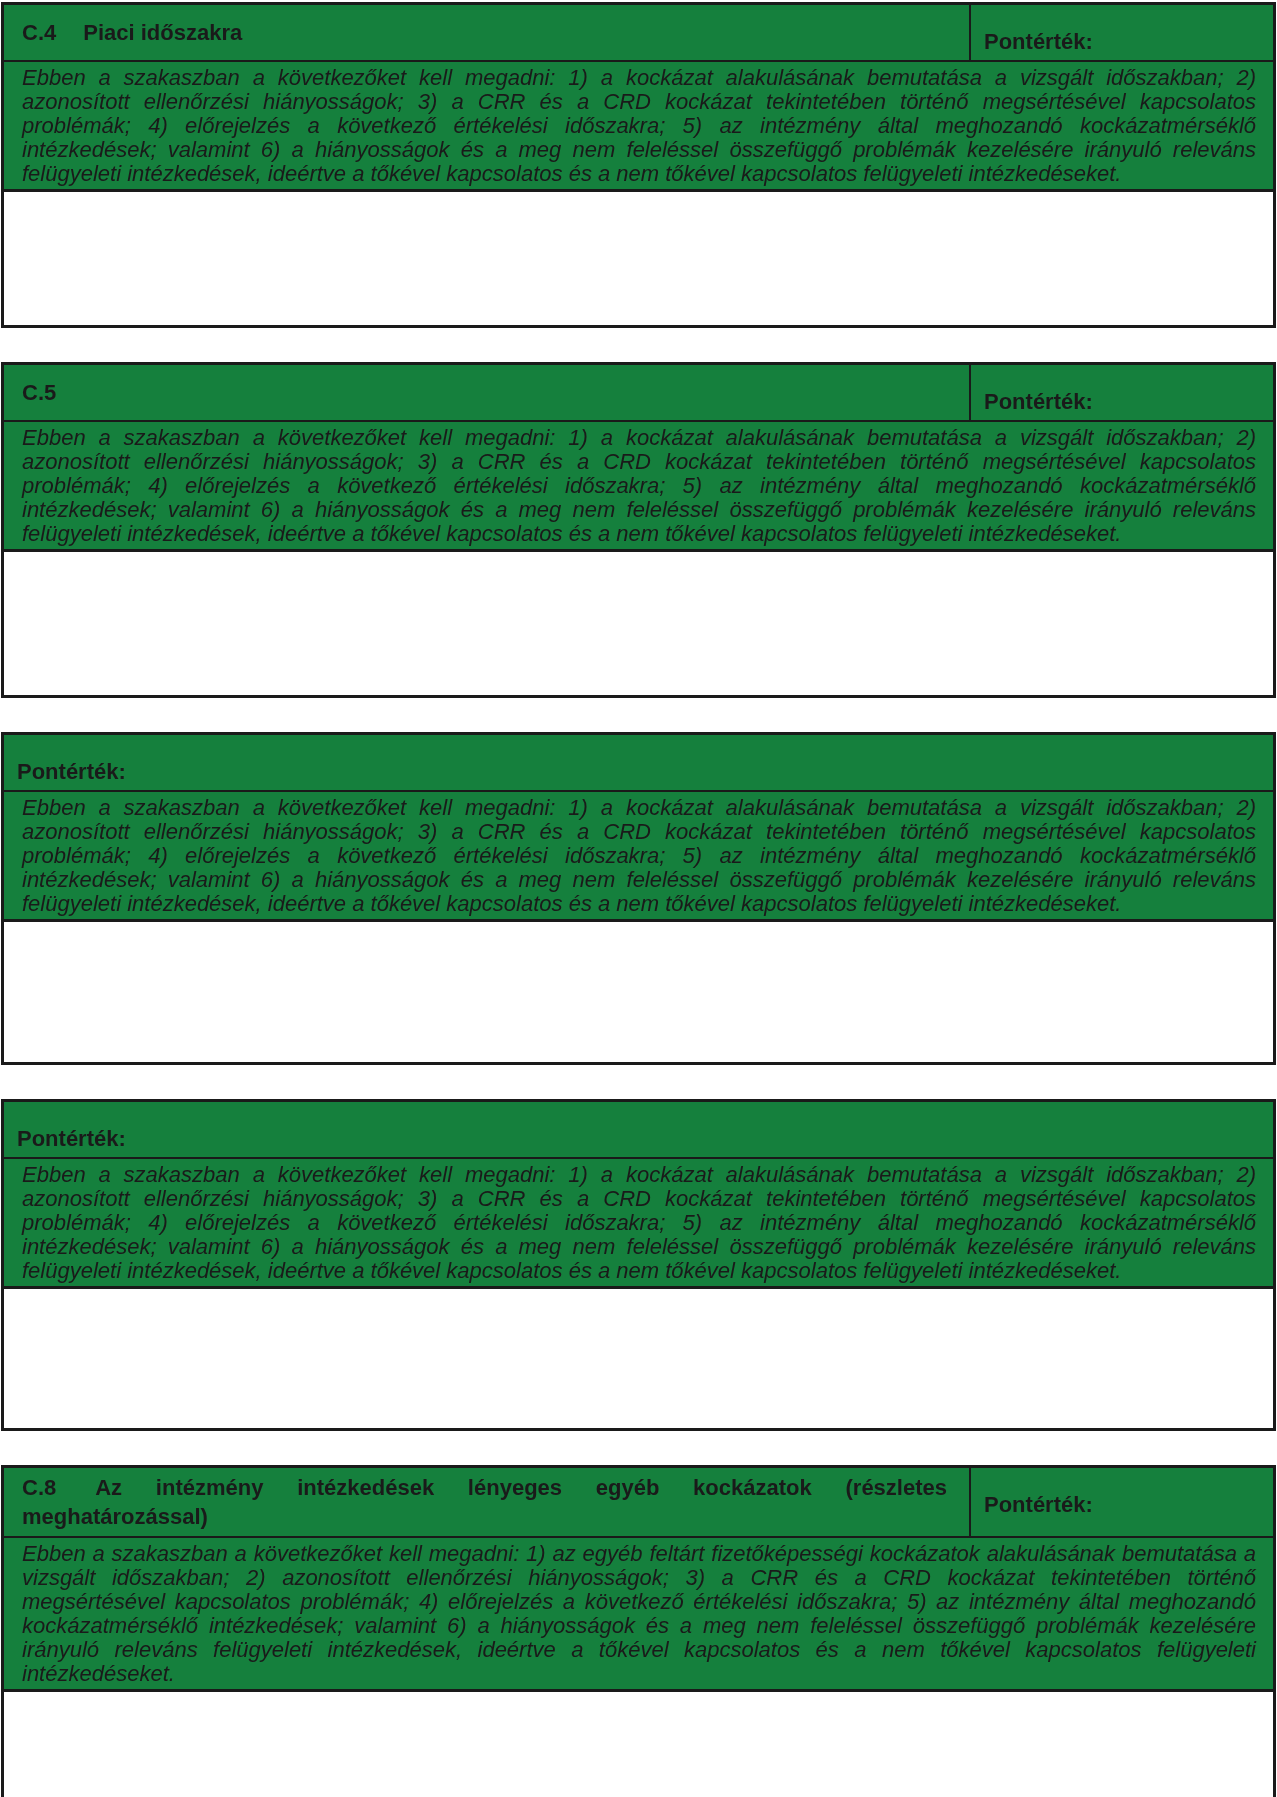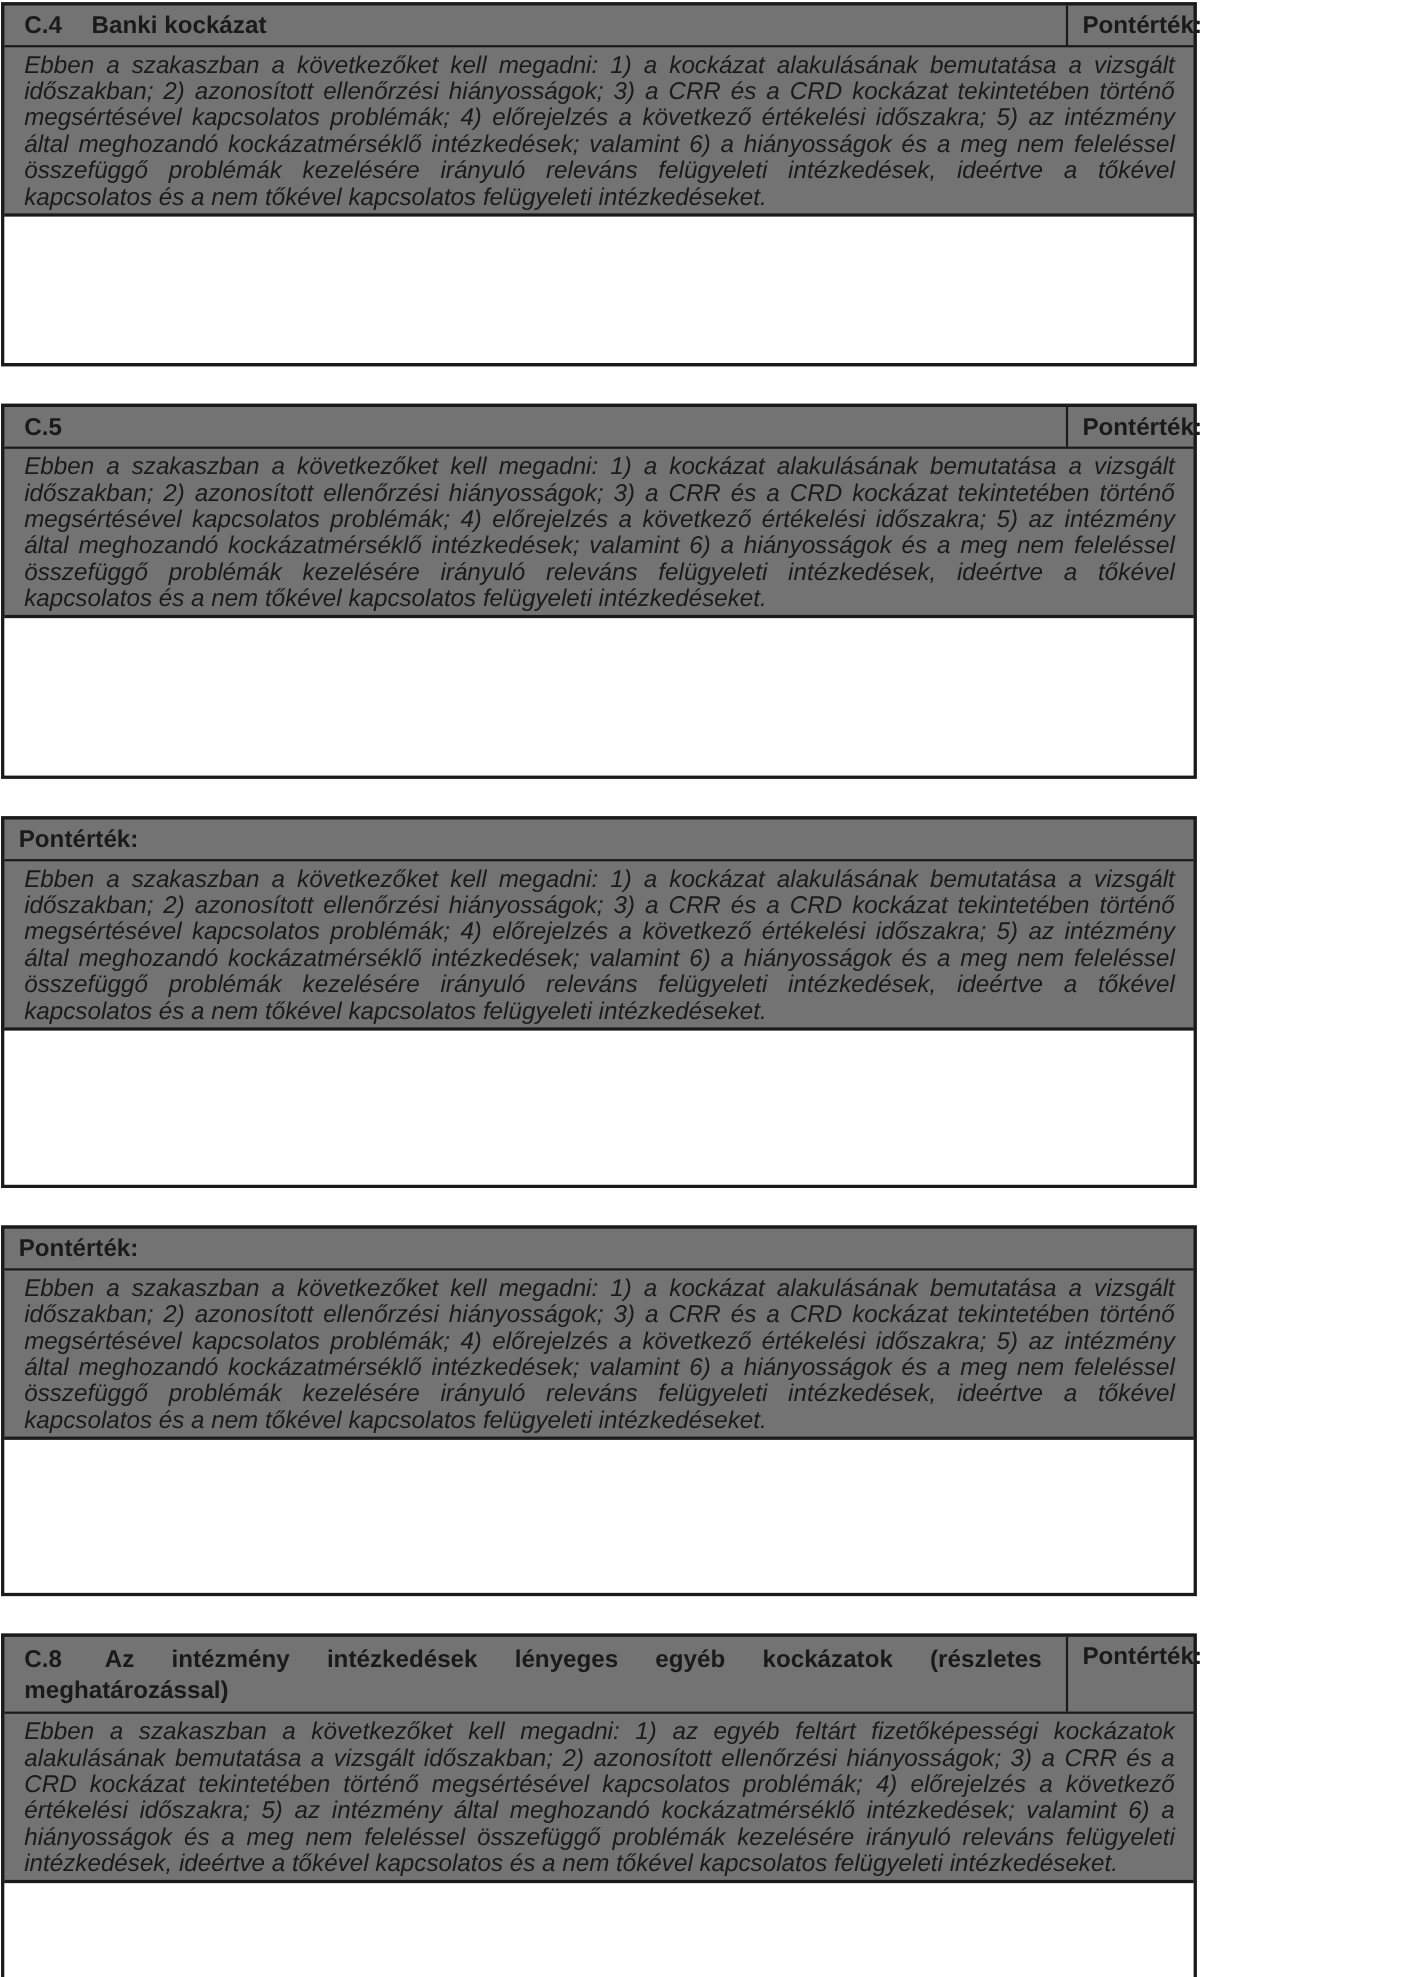--- a/index.html
+++ b/index.html
@@ -6,24 +6,24 @@
   * { box-sizing: border-box; margin: 0; padding: 0; }
   html, body {
     background: #ffffff;
     width: 1277px;
     font-family: "Liberation Sans", "DejaVu Sans", sans-serif;
     color: #1a1a1a;
   }
   body { padding-top: 2px; }
 
   .section {
-    width: 1087px;
+    width: 1275px;
     border: 3px solid #1a1a1a;
     margin: 0 0 34px 1px;
-    background: #737373;
+    background: #15803d;
   }
   .section:last-child { margin-bottom: 0; }
 
   .section-header {
     display: flex;
     align-items: stretch;
     border-bottom: 2px solid #1a1a1a;
   }
   .title-cell {
     width: 967px;
@@ -51,21 +51,21 @@
 
   .score-cell {
     flex: 1 1 auto;
     padding: 4px 10px 4px 13px;
     font-weight: bold;
     font-size: 22px;
     line-height: 28px;
     display: flex;
     align-items: flex-start;
   }
-  .score-cell .score-label { padding-top: 0; }
+  .score-cell .score-label { padding-top: 0; margin-top: 19px; }
   .single .score-cell { align-items: center; }
 
   .desc-cell {
     border-bottom: 3px solid #1a1a1a;
     padding: 4px 17px 3px 18px;
     font-style: italic;
     font-size: 22px;
     line-height: 24px;
     text-align: justify;
   }
@@ -77,21 +77,21 @@
   .ab-c7 { height: 139px; }
   .ab-c8 { height: 130px; }
 </style>
 </head>
 <body>
 
 <div class="section single">
   <div class="section-header">
     <div class="title-cell">
       <span class="sec-num">C.4</span>
-      <span class="sec-title">Banki kockázat</span>
+      <span class="sec-title">Piaci időszakra</span>
     </div>
     <div class="score-cell">
       <span class="score-label">Pontérték:</span>
       <span class="score-value"></span>
     </div>
   </div>
   <div class="desc-cell">Ebben a szakaszban a következőket kell megadni: 1) a kockázat alakulásának bemutatása a vizsgált időszakban; 2) azonosított ellenőrzési hiányosságok; 3) a CRR és a CRD kockázat tekintetében történő megsértésével kapcsolatos problémák; 4) előrejelzés a következő értékelési időszakra; 5) az intézmény által meghozandó kockázatmérséklő intézkedések; valamint 6) a hiányosságok és a meg nem feleléssel összefüggő problémák kezelésére irányuló releváns felügyeleti intézkedések, ideértve a tőkével kapcsolatos és a nem tőkével kapcsolatos felügyeleti intézkedéseket.</div>
   <div class="answer-box ab-c4"></div>
 </div>
 

